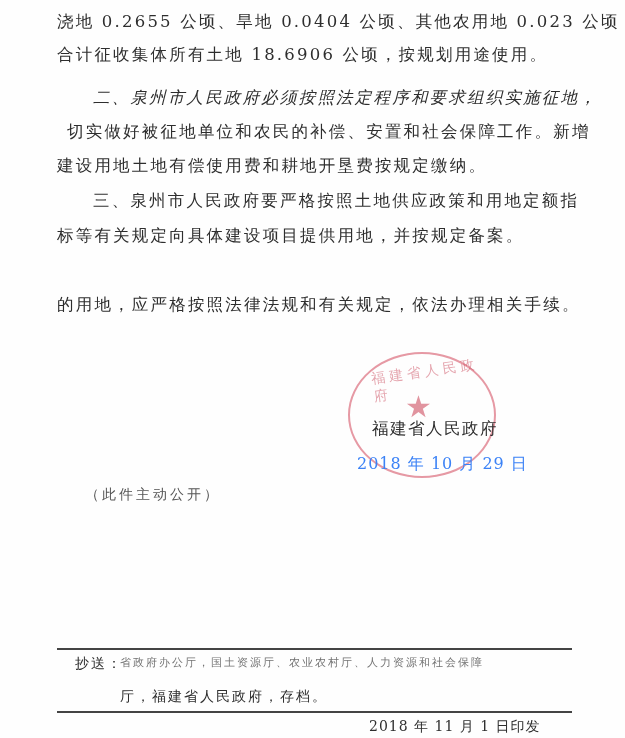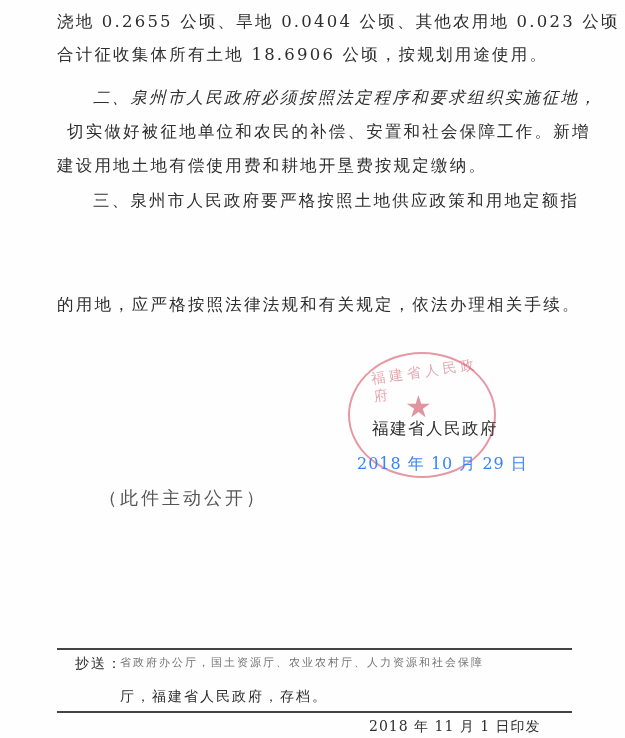--- a/index.html
+++ b/index.html
@@ -69,24 +69,24 @@
     .sign-date {
       position: absolute;
       left: 357px;
       top: 454px;
       font-size: 16px;
       letter-spacing: 1px;
       color: #3b82f6;
     }
     .public-note {
       position: absolute;
-      left: 99px;
+      left: 85px;
       top: 486px;
       font-family: "DejaVu Sans", "Liberation Sans", sans-serif;
-      font-size: 18px;
+      font-size: 14px;
       letter-spacing: 3px;
       color: #555;
     }
     .rule {
       position: absolute;
       left: 57px;
       width: 515px;
       height: 1.5px;
       background: #444;
     }
@@ -135,20 +135,21 @@
 <div class="page">
 
   <div class="line" style="top:12px;">浇地 0.2655 公顷、旱地 0.0404 公顷、其他农用地 0.023 公顷，</div>
   <div class="line" style="top:45px;">合计征收集体所有土地 18.6906 公顷，按规划用途使用。</div>
 
   <div class="line indent" style="top:88px;font-style:italic;">二、泉州市人民政府必须按照法定程序和要求组织实施征地，</div>
   <div class="line" style="top:122px;margin-left:10px;">切实做好被征地单位和农民的补偿、安置和社会保障工作。新增</div>
   <div class="line" style="top:156px;">建设用地土地有偿使用费和耕地开垦费按规定缴纳。</div>
 
   <div class="line indent" style="top:191px;">三、泉州市人民政府要严格按照土地供应政策和用地定额指</div>
+  <div class="line" style="top:226px;">标等有关规定向具体建设项目提供用地，并按规定备案。</div>
 
   <div class="line" style="top:295px;">的用地，应严格按照法律法规和有关规定，依法办理相关手续。</div>
 
   <div class="seal">
     <span class="seal-text">福建省人民政府</span>
     <span class="seal-star">★</span>
   </div>
 
   <div class="signature">福建省人民政府</div>
   <div class="sign-date">2018 年 10 月 29 日</div>

